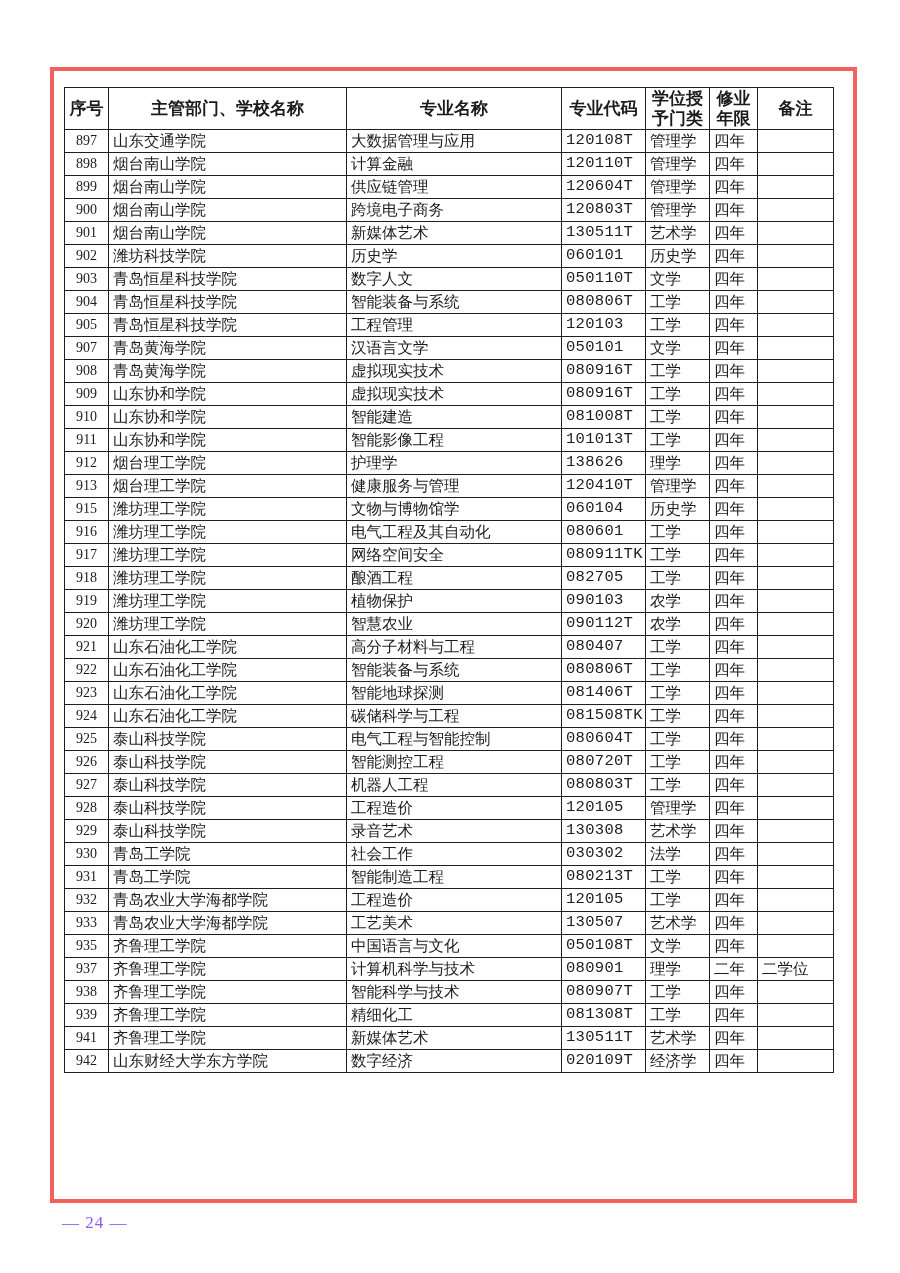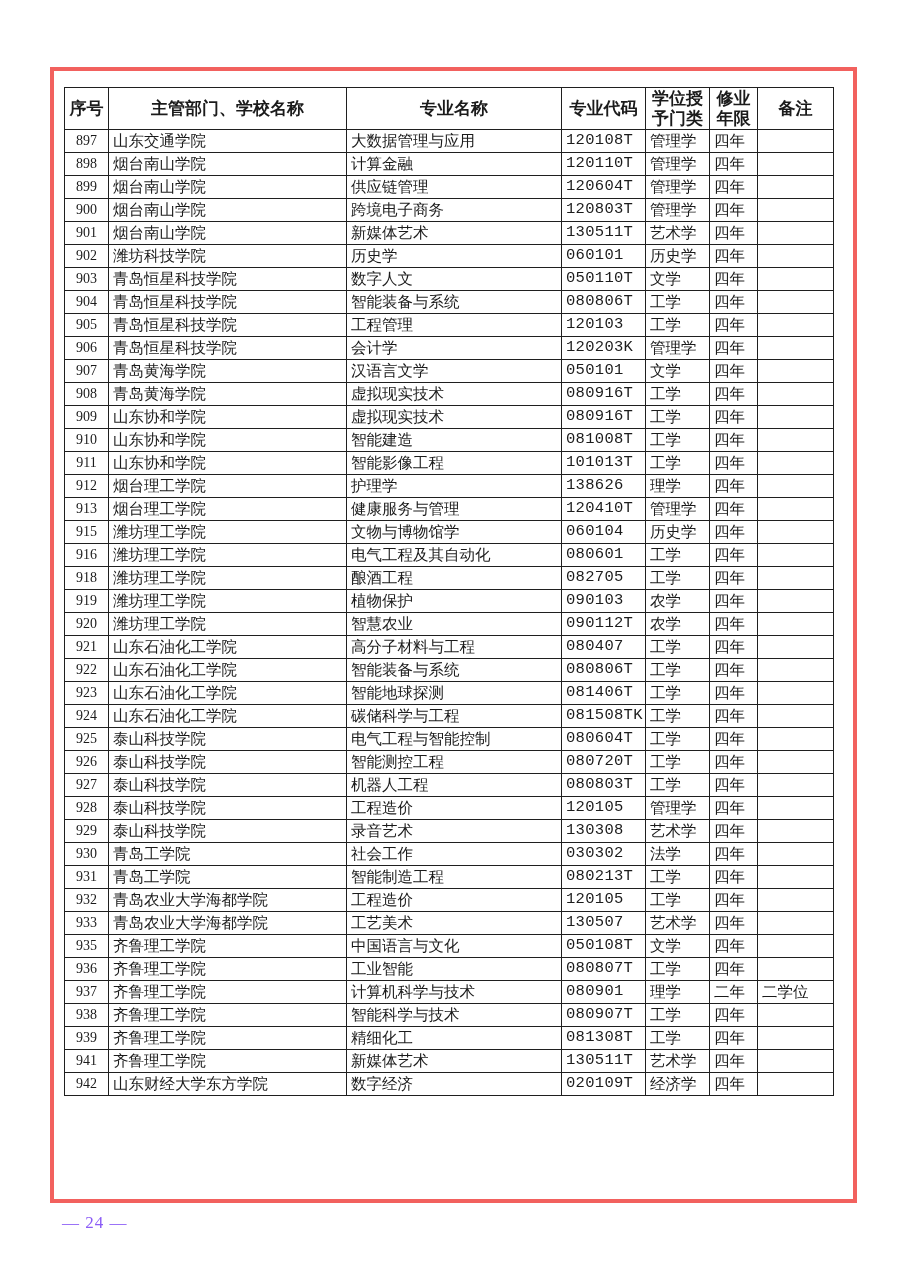--- a/index.html
+++ b/index.html
@@ -178,29 +178,20 @@
       <tr>
         <td class="c-serial">905</td>
         <td class="c-school">青岛恒星科技学院</td>
         <td class="c-major">工程管理</td>
         <td class="c-code">120103</td>
         <td class="c-degree">工学</td>
         <td class="c-years">四年</td>
         <td class="c-note"></td>
       </tr>
       <tr>
-        <td class="c-serial">906</td>
-        <td class="c-school">青岛恒星科技学院</td>
-        <td class="c-major">会计学</td>
-        <td class="c-code">120203K</td>
-        <td class="c-degree">管理学</td>
-        <td class="c-years">四年</td>
-        <td class="c-note"></td>
-      </tr>
-      <tr>
         <td class="c-serial">907</td>
         <td class="c-school">青岛黄海学院</td>
         <td class="c-major">汉语言文学</td>
         <td class="c-code">050101</td>
         <td class="c-degree">文学</td>
         <td class="c-years">四年</td>
         <td class="c-note"></td>
       </tr>
       <tr>
         <td class="c-serial">908</td>
@@ -268,20 +259,29 @@
       <tr>
         <td class="c-serial">916</td>
         <td class="c-school">潍坊理工学院</td>
         <td class="c-major">电气工程及其自动化</td>
         <td class="c-code">080601</td>
         <td class="c-degree">工学</td>
         <td class="c-years">四年</td>
         <td class="c-note"></td>
       </tr>
       <tr>
+        <td class="c-serial">917</td>
+        <td class="c-school">潍坊理工学院</td>
+        <td class="c-major">网络空间安全</td>
+        <td class="c-code">080911TK</td>
+        <td class="c-degree">工学</td>
+        <td class="c-years">四年</td>
+        <td class="c-note"></td>
+      </tr>
+      <tr>
         <td class="c-serial">918</td>
         <td class="c-school">潍坊理工学院</td>
         <td class="c-major">酿酒工程</td>
         <td class="c-code">082705</td>
         <td class="c-degree">工学</td>
         <td class="c-years">四年</td>
         <td class="c-note"></td>
       </tr>
       <tr>
         <td class="c-serial">919</td>
@@ -417,29 +417,20 @@
         <td class="c-degree">艺术学</td>
         <td class="c-years">四年</td>
         <td class="c-note"></td>
       </tr>
       <tr>
         <td class="c-serial">935</td>
         <td class="c-school">齐鲁理工学院</td>
         <td class="c-major">中国语言与文化</td>
         <td class="c-code">050108T</td>
         <td class="c-degree">文学</td>
-        <td class="c-years">四年</td>
-        <td class="c-note"></td>
-      </tr>
-      <tr>
-        <td class="c-serial">936</td>
-        <td class="c-school">齐鲁理工学院</td>
-        <td class="c-major">工业智能</td>
-        <td class="c-code">080807T</td>
-        <td class="c-degree">工学</td>
         <td class="c-years">四年</td>
         <td class="c-note"></td>
       </tr>
       <tr>
         <td class="c-serial">937</td>
         <td class="c-school">齐鲁理工学院</td>
         <td class="c-major">计算机科学与技术</td>
         <td class="c-code">080901</td>
         <td class="c-degree">理学</td>
         <td class="c-years">二年</td>

